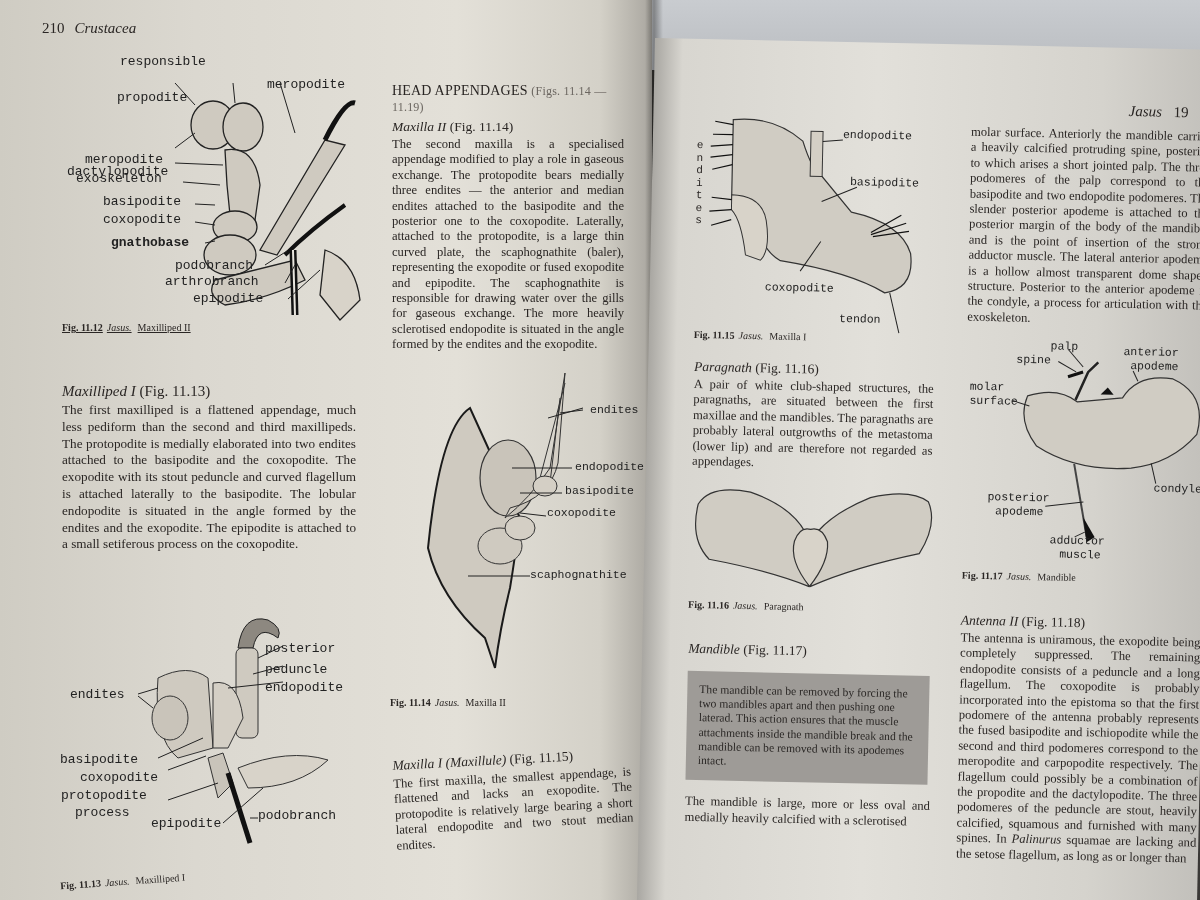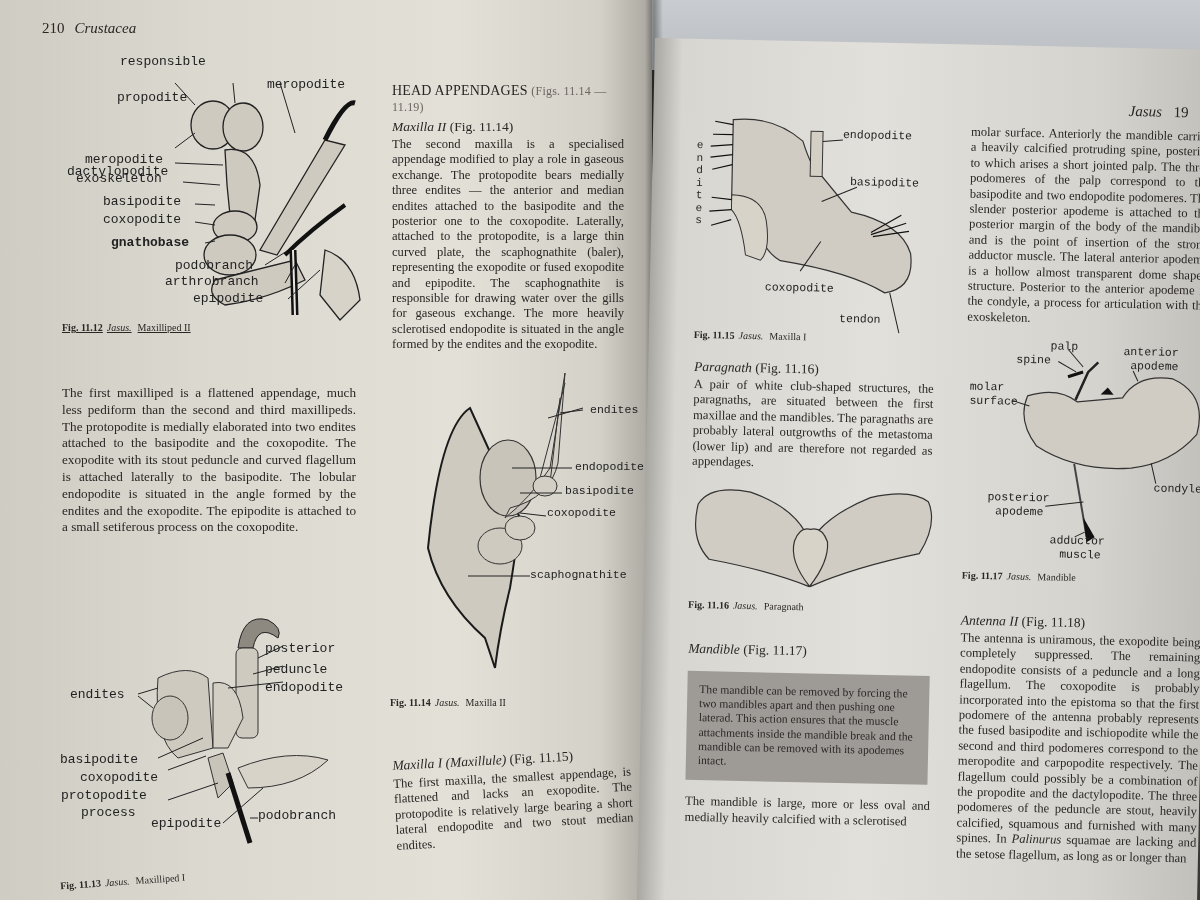--- a/index.html
+++ b/index.html
@@ -87,20 +87,23 @@
     <div class="h-sect">
       <span>HEAD APPENDAGES</span> <span style="color:#6b6660;font-size:12px;">(Figs. 11.14 — 11.19)</span>
     </div>
     <div class="h-sub" style="margin-top:4px;">
       <i>Maxilla II</i> <span>(Fig. 11.14)</span>
     </div>
     <div class="para" style="margin-top:2px;width:232px;">The second maxilla is a specialised appendage modified to play a role in gaseous exchange. The protopodite bears medially three endites — the anterior and median endites attached to the basipodite and the posterior one to the coxopodite. Laterally, attached to the protopodite, is a large thin curved plate, the scaphognathite (baler), representing the exopodite or fused exopodite and epipodite. The scaphognathite is responsible for drawing water over the gills for gaseous exchange. The more heavily sclerotised endopodite is situated in the angle formed by the endites and the exopodite.</div>
   </div>
 
   <div class="abs" style="left:62px;top:383px;width:294px;">
+    <div class="h-sub" style="font-size:15px;">
+      <i>Maxilliped I</i> <span>(Fig. 11.13)</span>
+    </div>
     <div class="para-lg" style="margin-top:2px;">The first maxilliped is a flattened appendage, much less pediform than the second and third maxillipeds. The protopodite is medially elaborated into two endites attached to the basipodite and the coxopodite. The exopodite with its stout peduncle and curved flagellum is attached laterally to the basipodite. The lobular endopodite is situated in the angle formed by the endites and the exopodite. The epipodite is attached to a small setiferous process on the coxopodite.</div>
   </div>
 
   <div class="abs fig" style="left:400px;top:368px;width:250px;height:310px;">
     <svg width="250" height="310">
       <path d="M70 40 Q40 60 28 180 Q40 230 85 270 L95 300 Q100 260 110 220 Q115 190 120 150 L70 40 Z" fill="#cfcac0" stroke="#1a1a1a" stroke-width="2"></path>
       <ellipse cx="108" cy="110" rx="28" ry="38" fill="#c9c4ba" stroke="#333" stroke-width="1.2"></ellipse>
       <path d="M110 140 Q150 130 158 95 L165 5 L150 100 Q130 130 105 150 Z" fill="#d4cfc5" stroke="#333" stroke-width="1"></path>
       <path d="M140 110 L165 15 M150 115 L160 30" stroke="#333" stroke-width="1"></path>
       <ellipse cx="145" cy="118" rx="12" ry="10" fill="#d4cfc5" stroke="#333"></ellipse>
@@ -148,21 +151,21 @@
           <line x1="200" y1="210" x2="192" y2="210"></line>
         </g>
     </svg>
     <span class="lbl" style="left:207px;top:33px;">posterior</span>
     <span class="lbl" style="left:207px;top:54px;">peduncle</span>
     <span class="lbl" style="left:12px;top:79px;">endites</span>
     <span class="lbl" style="left:207px;top:72px;">endopodite</span>
     <span class="lbl" style="left:2px;top:144px;">basipodite</span>
     <span class="lbl" style="left:22px;top:162px;">coxopodite</span>
     <span class="lbl" style="left:3px;top:180px;">protopodite</span>
-    <span class="lbl" style="left:23px;top:197px;">process</span>
+    <span class="lbl" style="left:17px;top:197px;">process</span>
     <span class="lbl" style="left:93px;top:208px;">epipodite</span>
     <span class="lbl" style="left:200px;top:200px;">podobranch</span>
   </div>
   <div class="abs caption" style="left:60px;top:876px;transform:rotate(-4deg);">
     <b>Fig. 11.13</b><i>Jasus.</i><span>Maxilliped I</span>
   </div>
 
   <div class="abs" style="left:392px;top:758px;width:238px;transform:rotate(-3deg);transform-origin:0 0;">
     <div class="h-sub">
       <i>Maxilla I (Maxillule)</i> <span>(Fig. 11.15)</span>

